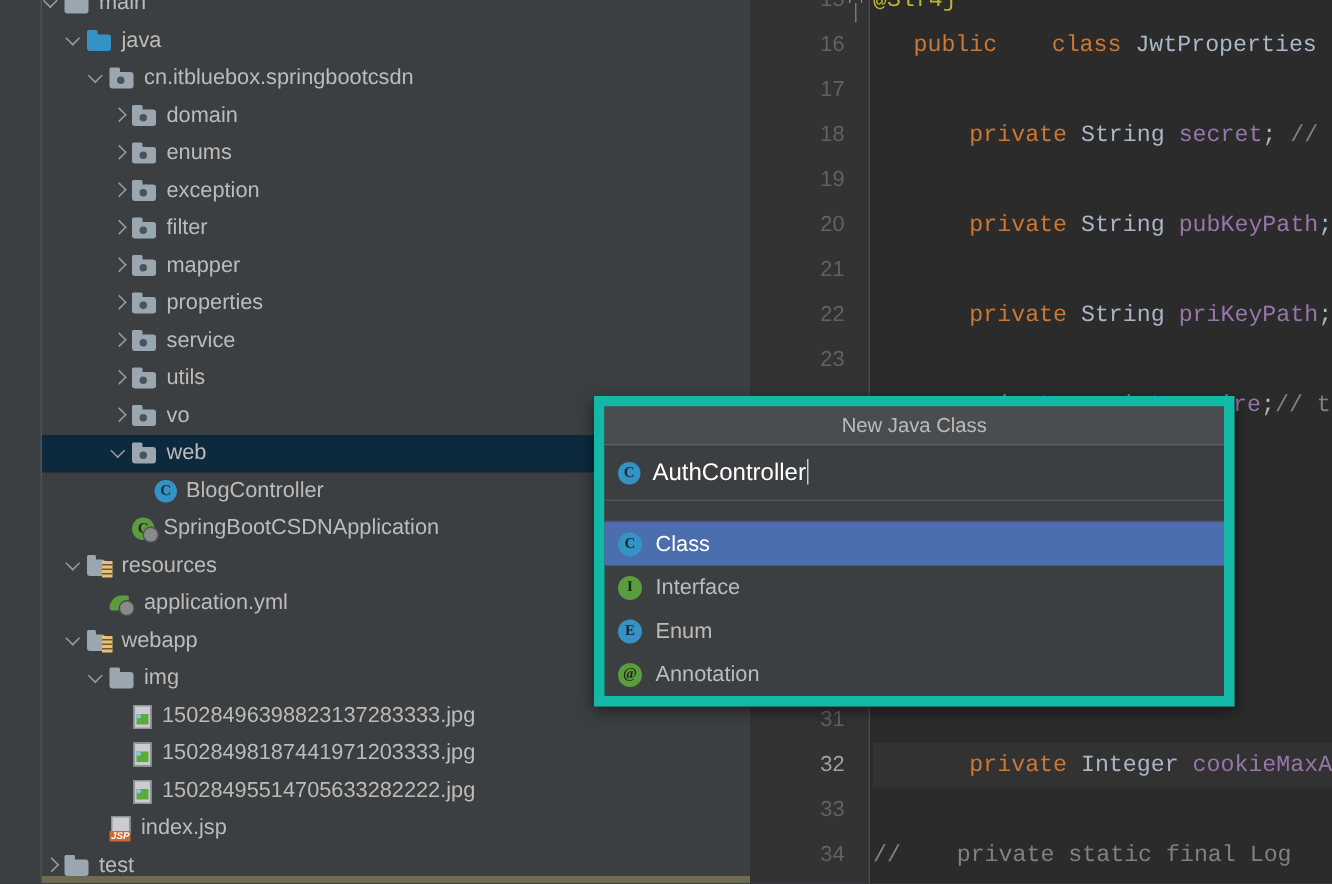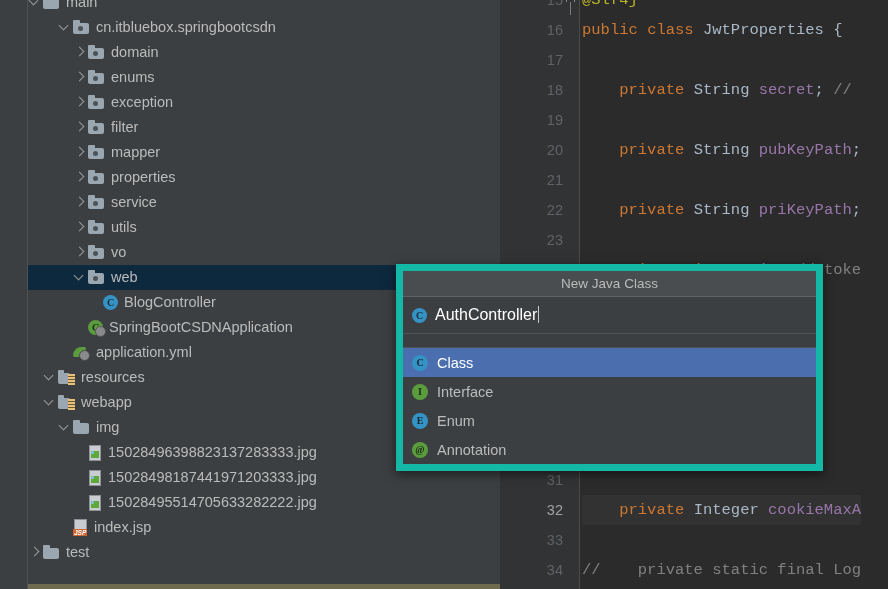--- a/index.html
+++ b/index.html
@@ -261,21 +261,21 @@
     font-size: 14.5px;
     font-family: "Liberation Sans", sans-serif;
   }
   .lnum.cur { color: #a4a3a3; }
   .code {
     position: absolute;
     left: 82px;
     white-space: pre;
     display: block;
   }
-  .k   { color: #cc7832; }
+  .k   { color: #cc7832; margin-left: 27px; }
   .t   { color: #a9b7c6; }
   .f   { color: #9876aa; }
   .an  { color: #bbb529; }
   .cm  { color: #808080; }
   .p   { color: #a9b7c6; }
 
   .fold {
     position: absolute;
     left: 66px;
     width: 10px; height: 30px;
@@ -373,20 +373,26 @@
   <div id="tree-panel">
     <div id="tree-gutter"></div>
     <div id="tree-list">
         <div class="trow" style="margin-top: -10px;">
           <span class="arrow down"></span>
           <span class="ico ico-folder-gray"></span>
           <span class="tlabel">main</span>
         </div>
         <div class="trow">
           <span class="spacer"></span>
+          <span class="arrow down"></span>
+          <span class="ico ico-folder-blue"></span>
+          <span class="tlabel">java</span>
+        </div>
+        <div class="trow">
+          <span class="spacer"></span>
           <span class="spacer"></span>
           <span class="arrow down"></span>
           <span class="ico ico-package">
             <i></i>
           </span>
           <span class="tlabel">cn.itbluebox.springbootcsdn</span>
         </div>
         <div class="trow">
           <span class="spacer"></span>
           <span class="spacer"></span>
@@ -499,34 +505,34 @@
         <div class="trow">
           <span class="spacer"></span>
           <span class="spacer"></span>
           <span class="spacer"></span>
           <span class="spacer"></span>
           <span class="ico ico-spring">C<u></u></span>
           <span class="tlabel">SpringBootCSDNApplication</span>
         </div>
         <div class="trow">
           <span class="spacer"></span>
-          <span class="spacer"></span>
-          <span class="spacer"></span>
-          <span class="ico ico-yml">
-            <i></i>
-          </span>
-          <span class="tlabel">application.yml</span>
-        </div>
-        <div class="trow">
-          <span class="spacer"></span>
           <span class="arrow down"></span>
           <span class="ico ico-resroot">
             <i></i>
           </span>
           <span class="tlabel">resources</span>
+        </div>
+        <div class="trow">
+          <span class="spacer"></span>
+          <span class="spacer"></span>
+          <span class="spacer"></span>
+          <span class="ico ico-yml">
+            <i></i>
+          </span>
+          <span class="tlabel">application.yml</span>
         </div>
         <div class="trow">
           <span class="spacer"></span>
           <span class="arrow down"></span>
           <span class="ico ico-resroot">
             <i></i>
           </span>
           <span class="tlabel">webapp</span>
         </div>
         <div class="trow">

